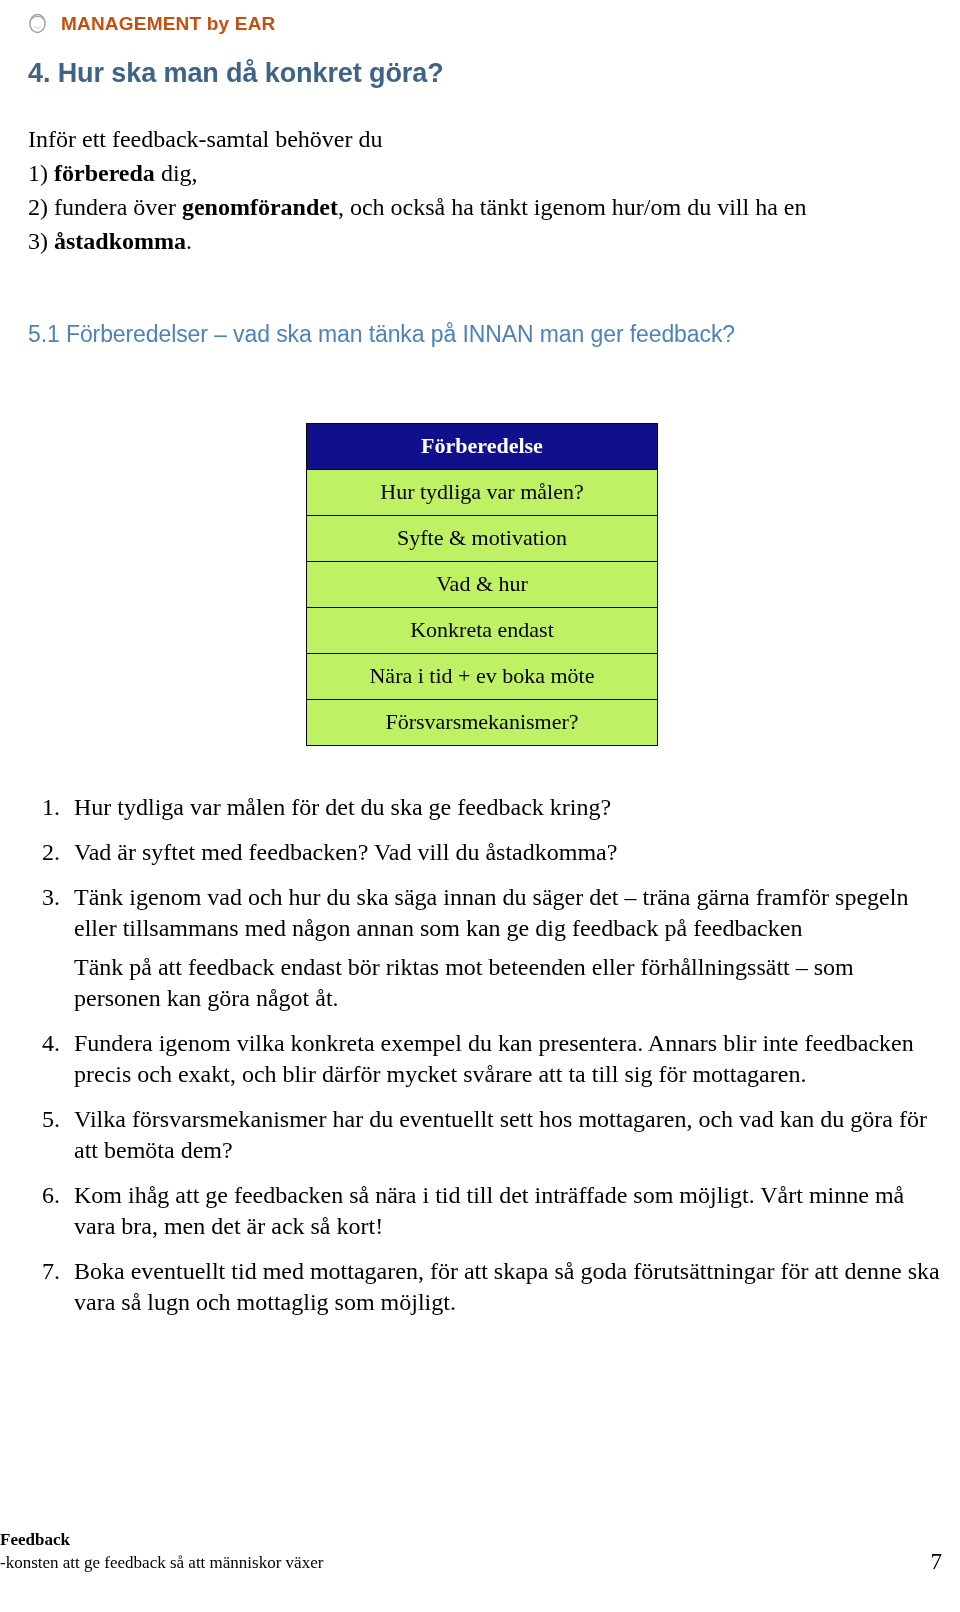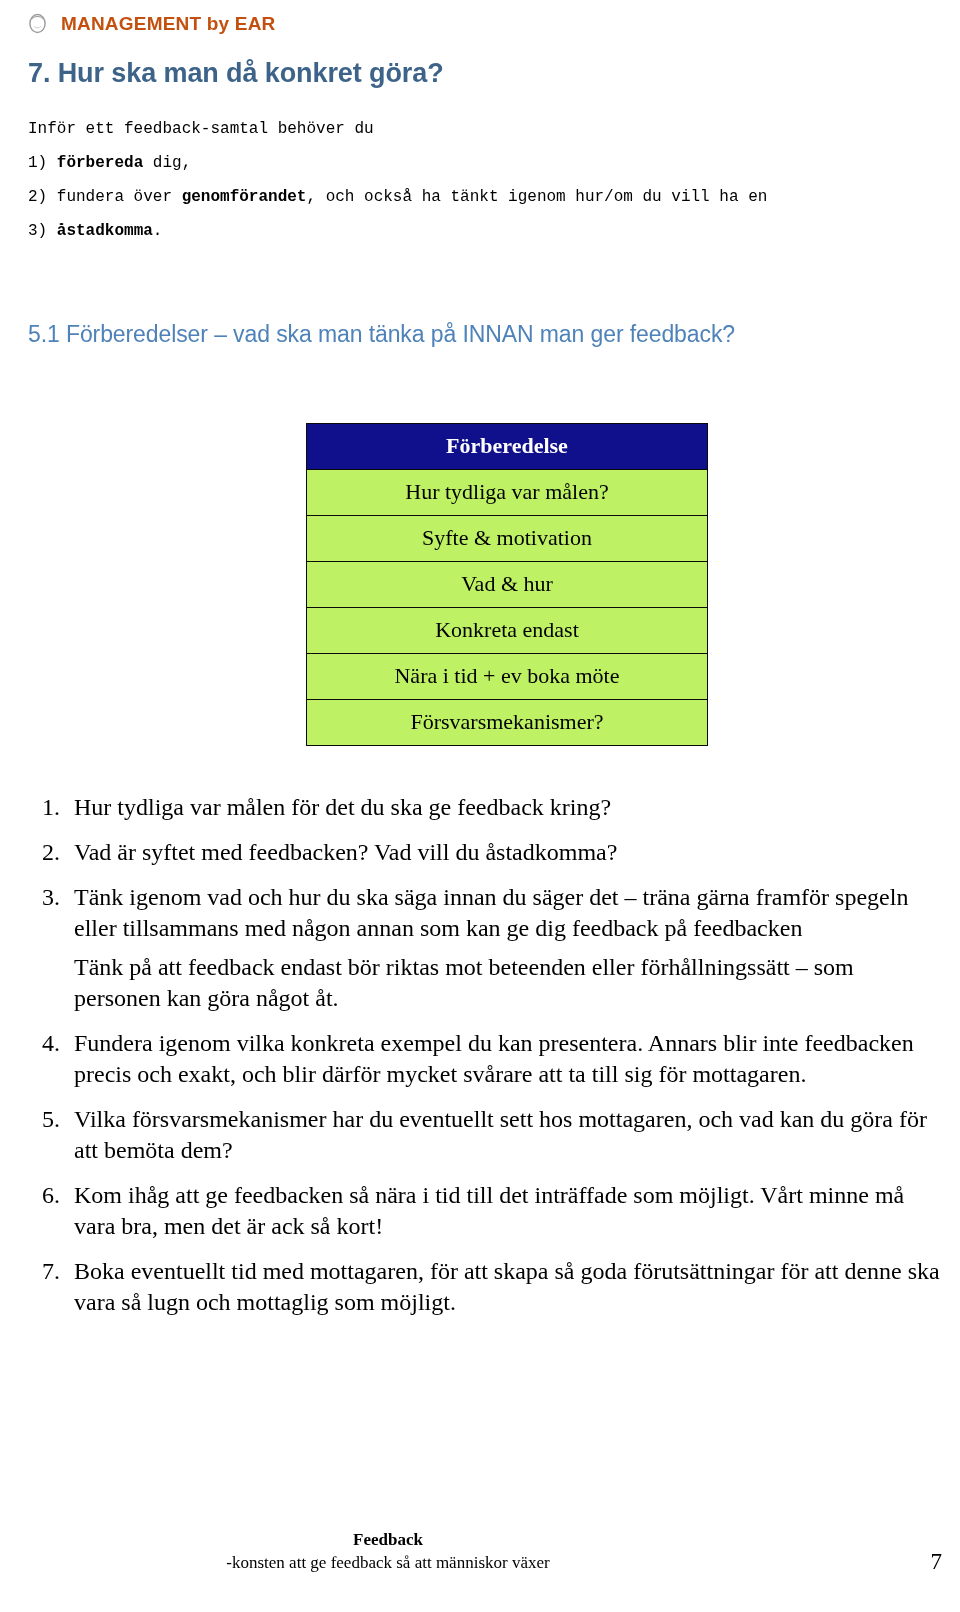--- a/index.html
+++ b/index.html
@@ -69,35 +69,34 @@
     font-size: 23px;
     color: #4e82b8;
     letter-spacing: -0.1px;
     white-space: nowrap;
   }
 
   
   .intro {
     position: absolute;
     left: 28px;
-    top: 112px;
+    top: 122px;
     width: 900px;
-    font-size: 16px;
+    font-size: 24px;
     line-height: 34px;
-    font-family: Liberation Mono, monospace;
   }
   .intro div { white-space: nowrap; }
   .intro b { font-weight: bold; }
 
   
   .prep-table {
     position: absolute;
     left: 306px;
     top: 423px;
-    width: 402px;
+    width: 352px;
     border-collapse: collapse;
     table-layout: fixed;
   }
   .prep-table td {
     border: 1.6px solid #0a0a0a;
     text-align: center;
     height: 45px;
     font-size: 22px;
     padding: 0 6px;
     background: #bef264;
@@ -138,21 +137,21 @@
   .li-extra {
     margin-top: 8px;
   }
 
   
   .footer {
     position: absolute;
     left: 0;
     top: 1528px;
     width: 776px;
-    text-align: center;
+    text-align: left;
     font-size: 17px;
     line-height: 23px;
     font-family: Liberation Serif, serif;
   }
   .footer-title {
     font-weight: bold;
   }
   .footer-sub { }
   .page-num {
     position: absolute;
@@ -171,21 +170,21 @@
     <span class="brand-logo">
       <svg width="19" height="23" viewBox="0 0 19 23" xmlns="http://www.w3.org/2000/svg">
         <ellipse cx="9.5" cy="10.5" rx="7.6" ry="9" fill="none" stroke="#9a9a9a" stroke-width="1.4"></ellipse>
         <path d="M3.6 6.2 C5.6 2.6 13.4 2.6 15.4 6.2" fill="none" stroke="#9a9a9a" stroke-width="1.2"></path>
         <path d="M6.2 13.2 C7.6 15.4 11.4 15.4 12.8 13.2" fill="none" stroke="#c9c9c9" stroke-width="1"></path>
       </svg>
     </span>
     <span class="brand-text">MANAGEMENT by EAR</span>
   </div>
 
-  <div class="h-section">7. Hur ska man då konkret göra?</div>
+  <div class="h-section">4. Hur ska man då konkret göra?</div>
 
   <div class="intro">
     <div>Inför ett feedback-samtal behöver du</div>
     <div><span>1)</span> <b>förbereda</b><span> dig,</span></div>
     <div><span>2)</span><span> fundera över </span><b>genomförandet</b><span>, och också ha tänkt igenom hur/om du vill ha en</span></div>
     <div><span>3)</span> <b>åstadkomma</b><span>.</span></div>
   </div>
 
   <div class="h-sub">5.1 Förberedelser – vad ska man tänka på INNAN man ger feedback?</div>
 

